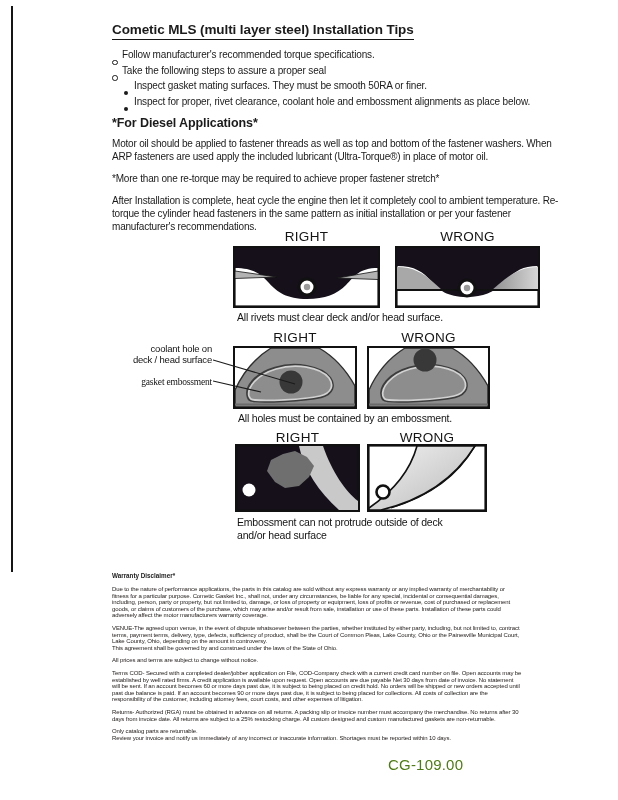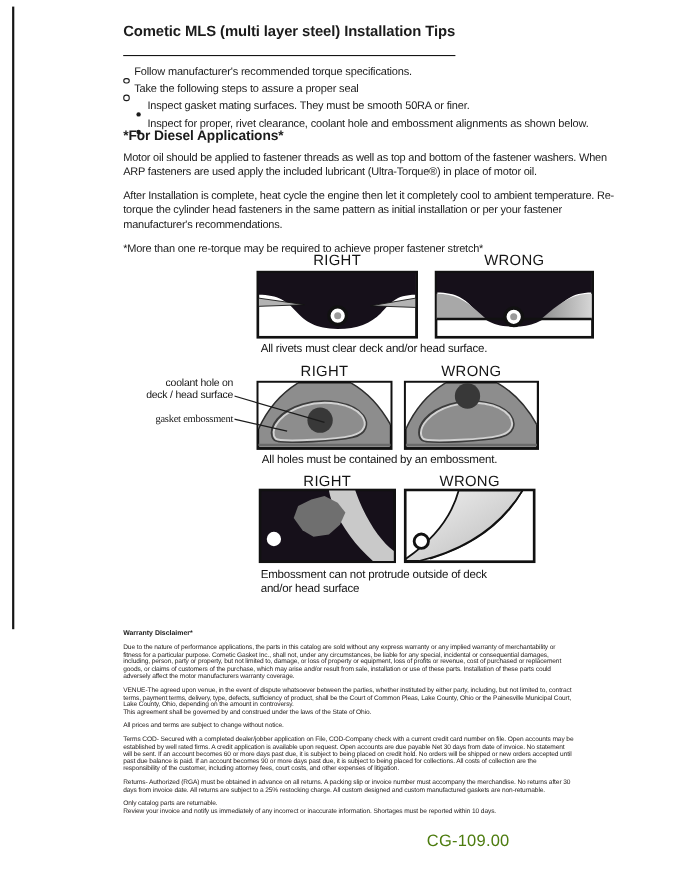--- a/index.html
+++ b/index.html
@@ -4,21 +4,21 @@
 <style>
   html,body{margin:0;padding:0;}
   body{width:618px;height:800px;background:#fff;position:relative;overflow:hidden;
        font-family:"Liberation Sans","DejaVu Sans",sans-serif;color:#1b1b1b;}
   .page{position:absolute;inset:0;background:#fff;}
   .left-rule{position:absolute;left:11px;top:6px;width:2px;height:566px;background:#151515;}
 
   
   .tips-section{position:absolute;left:112px;top:20px;width:480px;}
   .page-title{display:inline-block;font-size:13.5px;font-weight:bold;letter-spacing:-0.1px;
-              border-bottom:1.6px solid #151515;padding-bottom:14px;margin-bottom:7px;}
+              border-bottom:1.6px solid #151515;padding-bottom:2px;margin-bottom:7px;}
   .bullet-row{display:flex;align-items:center;line-height:15.5px;font-size:10px;letter-spacing:-0.15px;}
   .b-marker{width:10px;flex:0 0 10px;position:relative;}
   .b-open{position:absolute;left:0;top:5px;width:3.5px;height:3.5px;border:1px solid #1b1b1b;border-radius:50%;}
   .b-fill{position:absolute;left:0;top:5.5px;width:4px;height:4px;background:#1b1b1b;border-radius:50%;}
   .sub{margin-left:12px;}
 
   
   .diesel-section{position:absolute;left:112px;top:116px;width:456px;}
   .section-heading{font-size:12.5px;font-weight:bold;letter-spacing:-0.1px;margin:0 0 7px 0;}
   .para{font-size:10px;line-height:13px;letter-spacing:-0.2px;margin:0 0 9px 0;}
@@ -62,29 +62,29 @@
     <div class="bullet-row sub">
       <span class="b-marker">
           <span class="b-fill"></span>
         </span>
       <span>Inspect gasket mating surfaces.  They must be smooth 50RA or finer.</span>
     </div>
     <div class="bullet-row sub">
       <span class="b-marker">
           <span class="b-fill"></span>
         </span>
-      <span>Inspect for proper, rivet clearance, coolant hole and embossment alignments as shown below.</span>
+      <span>Inspect for proper, rivet clearance, coolant hole and embossment alignments as place below.</span>
     </div>
   </div>
 
   <div class="diesel-section">
     <div class="section-heading">*For Diesel Applications*</div>
     <p class="para">Motor oil should be applied to fastener threads as well as top and bottom of the fastener washers. When ARP fasteners are used apply the included lubricant (Ultra-Torque®) in place of motor oil.</p>
+    <p class="para">*More than one re-torque may be required to achieve proper fastener stretch*</p>
     <p class="para">After Installation is complete, heat cycle the engine then let it completely cool to ambient temperature. Re-torque the cylinder head fasteners in the same pattern as initial installation or per your fastener manufacturer's recommendations.</p>
-    <p class="para">*More than one re-torque may be required to achieve proper fastener stretch*</p>
   </div>
 
   <div class="dg-label" style="left:233px;top:229px;width:147px;">RIGHT</div>
   <div class="dg-label" style="left:395px;top:229px;width:145px;">WRONG</div>
 
   <svg class="dg-box" style="left:233px;top:246px;" width="147" height="62" viewBox="0 0 147 62">
     <rect x="1.3" y="1.3" width="144.4" height="59.4" fill="#ffffff" stroke="#111" stroke-width="2.6"></rect>
     <path d="M2,2 H145 V22 C126,22 122,30 113,39 C104,48 92,53 74,53 C54,53 44,46 36,37 C28,28 20,22 2,22 Z" fill="#16101a"></path>
     <path d="M2,25 L44,31 L2,32.5 Z" fill="#b3b3b3" stroke="#111" stroke-width="0.8"></path>
     <path d="M145,25 L104,32 L145,33.5 Z" fill="#b3b3b3" stroke="#111" stroke-width="0.8"></path>

